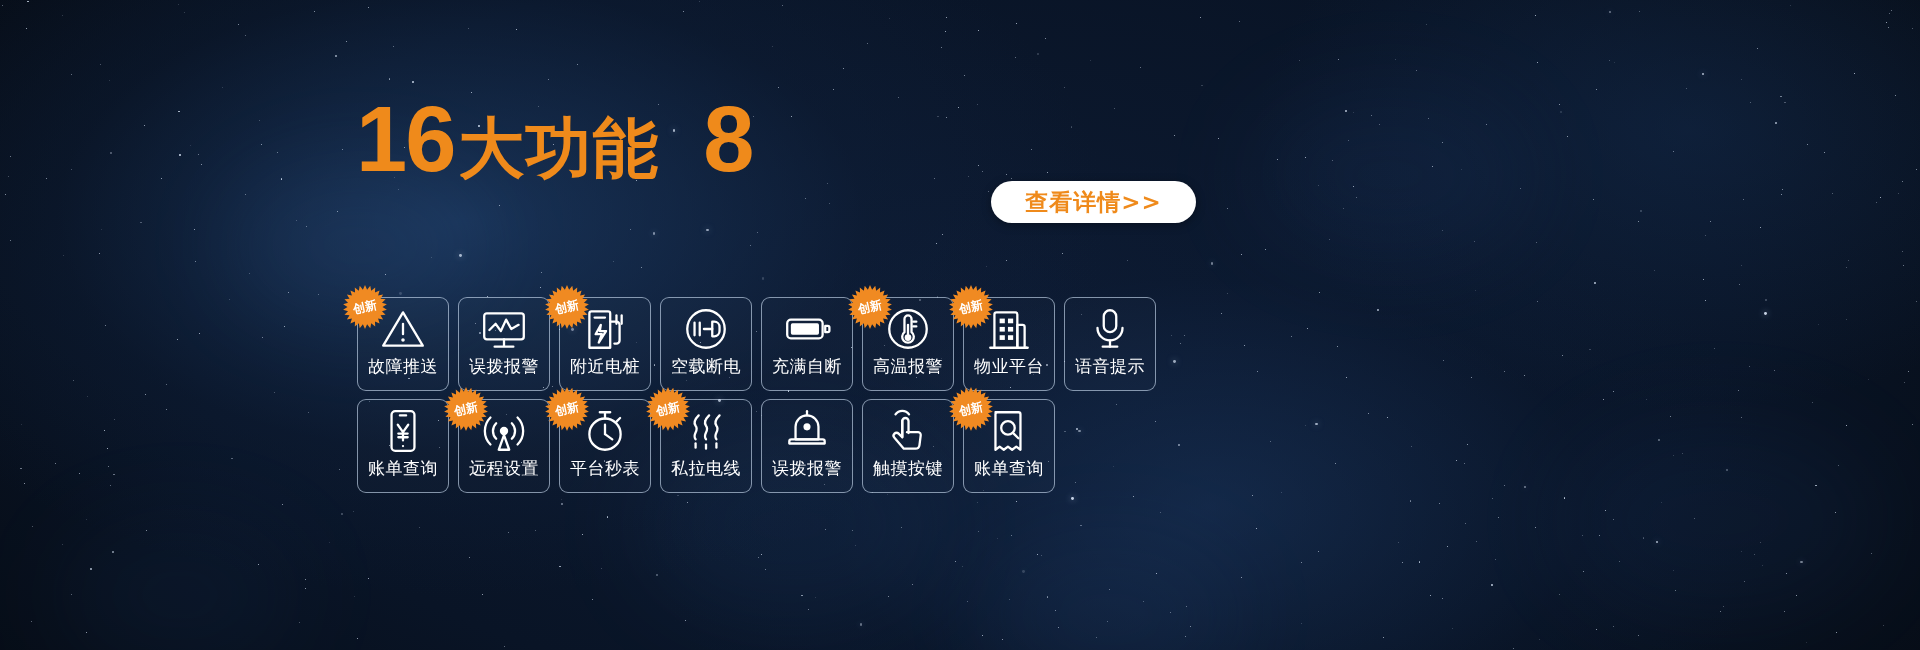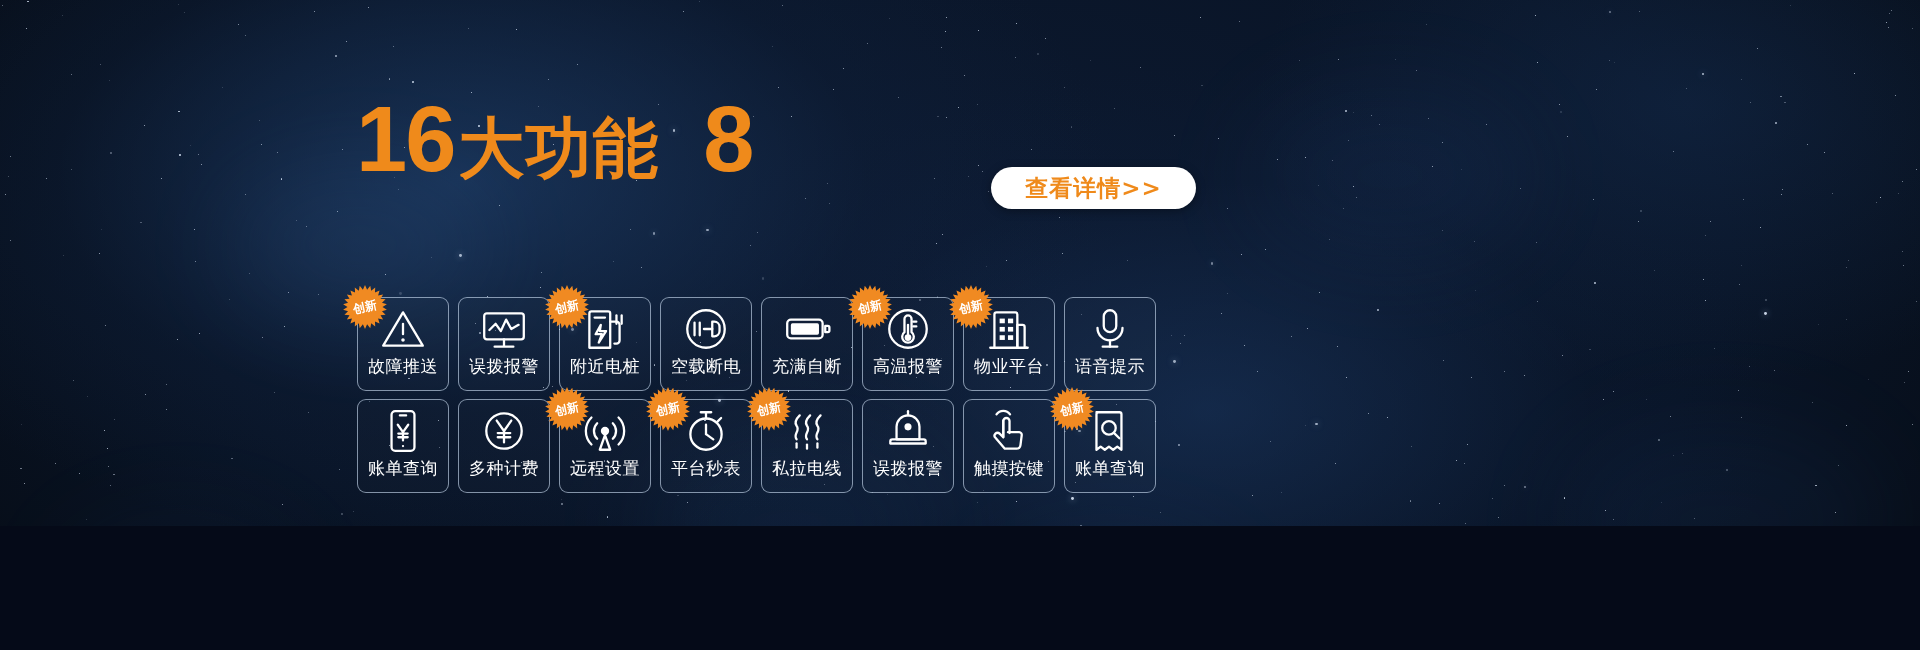--- a/index.html
+++ b/index.html
@@ -2,21 +2,21 @@
 <html><head>
 <meta charset="utf-8">
 <style>
   html,body{margin:0;padding:0;}
   body{
     width:1920px;height:650px;overflow:hidden;
     font-family:"Liberation Sans","DejaVu Sans",sans-serif;
     background:#050a18;
   }
   #stage{
-    position:relative;width:1920px;height:526px;overflow:hidden;
+    position:relative;width:1920px;height:650px;overflow:hidden;
     background:
       radial-gradient(ellipse 900px 520px at 24% 34%, rgba(36,74,124,0.55) 0%, rgba(16,34,62,0.30) 45%, rgba(0,0,0,0) 72%),
       radial-gradient(ellipse 760px 460px at 63% 78%, rgba(30,62,108,0.45) 0%, rgba(12,28,54,0.22) 50%, rgba(0,0,0,0) 75%),
       radial-gradient(ellipse 620px 400px at 88% 20%, rgba(24,52,92,0.38) 0%, rgba(0,0,0,0) 70%),
       radial-gradient(ellipse 1400px 700px at 50% 50%, #0d1b33 0%, #091426 55%, #05090f 100%),
       #04070e;
   }
   .starfield{position:absolute;inset:0;pointer-events:none;}
   .neb{position:absolute;border-radius:50%;filter:blur(46px);opacity:.5;}
 
@@ -43,21 +43,21 @@
     position:absolute;left:357px;top:207px;
     color:#e8eef7;font-size:21px;line-height:31px;
     font-family:"DejaVu Serif","Liberation Serif",serif;
     letter-spacing:1px;
     text-shadow:0 1px 3px rgba(0,0,0,.6);
   }
   .subtitle div{white-space:nowrap;}
 
   
   .cta{
-    position:absolute;left:991px;top:167px;
+    position:absolute;left:991px;top:181px;
     width:205px;height:42px;border-radius:21px;
     background:#ffffff;
     display:flex;align-items:center;justify-content:center;
     color:#ef8a1b;font-size:23px;font-weight:700;letter-spacing:1px;
     font-family:"DejaVu Sans","Liberation Sans",sans-serif;
     box-shadow:0 2px 10px rgba(0,0,0,.35);
     cursor:pointer;
   }
 
   
@@ -785,32 +785,20 @@
               <path fill="none" stroke="#ffffff" stroke-width="2.2" stroke-linecap="round" stroke-linejoin="round" d="M24 38.5 h.01"></path>
               <path fill="none" stroke="#ffffff" stroke-width="2.2" stroke-linecap="round" stroke-linejoin="round" d="M19 18 L24 25 L29 18"></path>
               <path fill="none" stroke="#ffffff" stroke-width="2.2" stroke-linecap="round" stroke-linejoin="round" d="M24 25 V33"></path>
               <path fill="none" stroke="#ffffff" stroke-width="2.2" stroke-linecap="round" stroke-linejoin="round" d="M19.5 26.5 H28.5"></path>
               <path fill="none" stroke="#ffffff" stroke-width="2.2" stroke-linecap="round" stroke-linejoin="round" d="M19.5 30 H28.5"></path>
             </svg>
           </div>
           <div class="cell-label">账单查询</div>
         </div>
         <div class="cell">
-          <div class="cell-icon">
-            <svg viewBox="0 0 48 48" width="50" height="50">
-              <circle fill="none" stroke="#ffffff" stroke-width="2.2" stroke-linecap="round" stroke-linejoin="round" cx="24" cy="24" r="17"></circle>
-              <path fill="none" stroke="#ffffff" stroke-width="2.2" stroke-linecap="round" stroke-linejoin="round" d="M17 14 L24 24 L31 14"></path>
-              <path fill="none" stroke="#ffffff" stroke-width="2.2" stroke-linecap="round" stroke-linejoin="round" d="M24 24 V35"></path>
-              <path fill="none" stroke="#ffffff" stroke-width="2.2" stroke-linecap="round" stroke-linejoin="round" d="M18 26 H30"></path>
-              <path fill="none" stroke="#ffffff" stroke-width="2.2" stroke-linecap="round" stroke-linejoin="round" d="M18 30 H30"></path>
-            </svg>
-          </div>
-          <div class="cell-label">多种计费</div>
-        </div>
-        <div class="cell">
           <div class="badge">
             <svg viewBox="0 0 46 46" width="46" height="46">
               <polygon points="23.00,1.00 25.11,5.63 28.26,1.64 29.21,6.64 33.22,3.52 32.94,8.60 37.59,6.53 36.10,11.40 41.11,10.50 38.50,14.87 43.57,15.20 39.99,18.81 44.84,20.35 40.50,23.00 44.84,25.65 39.99,27.19 43.57,30.80 38.50,31.13 41.11,35.50 36.10,34.60 37.59,39.47 32.94,37.40 33.22,42.48 29.21,39.36 28.26,44.36 25.11,40.37 23.00,45.00 20.89,40.37 17.74,44.36 16.79,39.36 12.78,42.48 13.06,37.40 8.41,39.47 9.90,34.60 4.89,35.50 7.50,31.13 2.43,30.80 6.01,27.19 1.16,25.65 5.50,23.00 1.16,20.35 6.01,18.81 2.43,15.20 7.50,14.87 4.89,10.50 9.90,11.40 8.41,6.53 13.06,8.60 12.78,3.52 16.79,6.64 17.74,1.64 20.89,5.63" fill="#f08a22"></polygon>
               <circle cx="23" cy="23" r="17" fill="#f08a22"></circle>
             </svg>
             <span>创新</span>
           </div>
           <div class="cell-icon">
             <svg viewBox="0 0 48 48" width="50" height="50">
               <circle cx="24" cy="24" r="4" fill="#fff"></circle>

